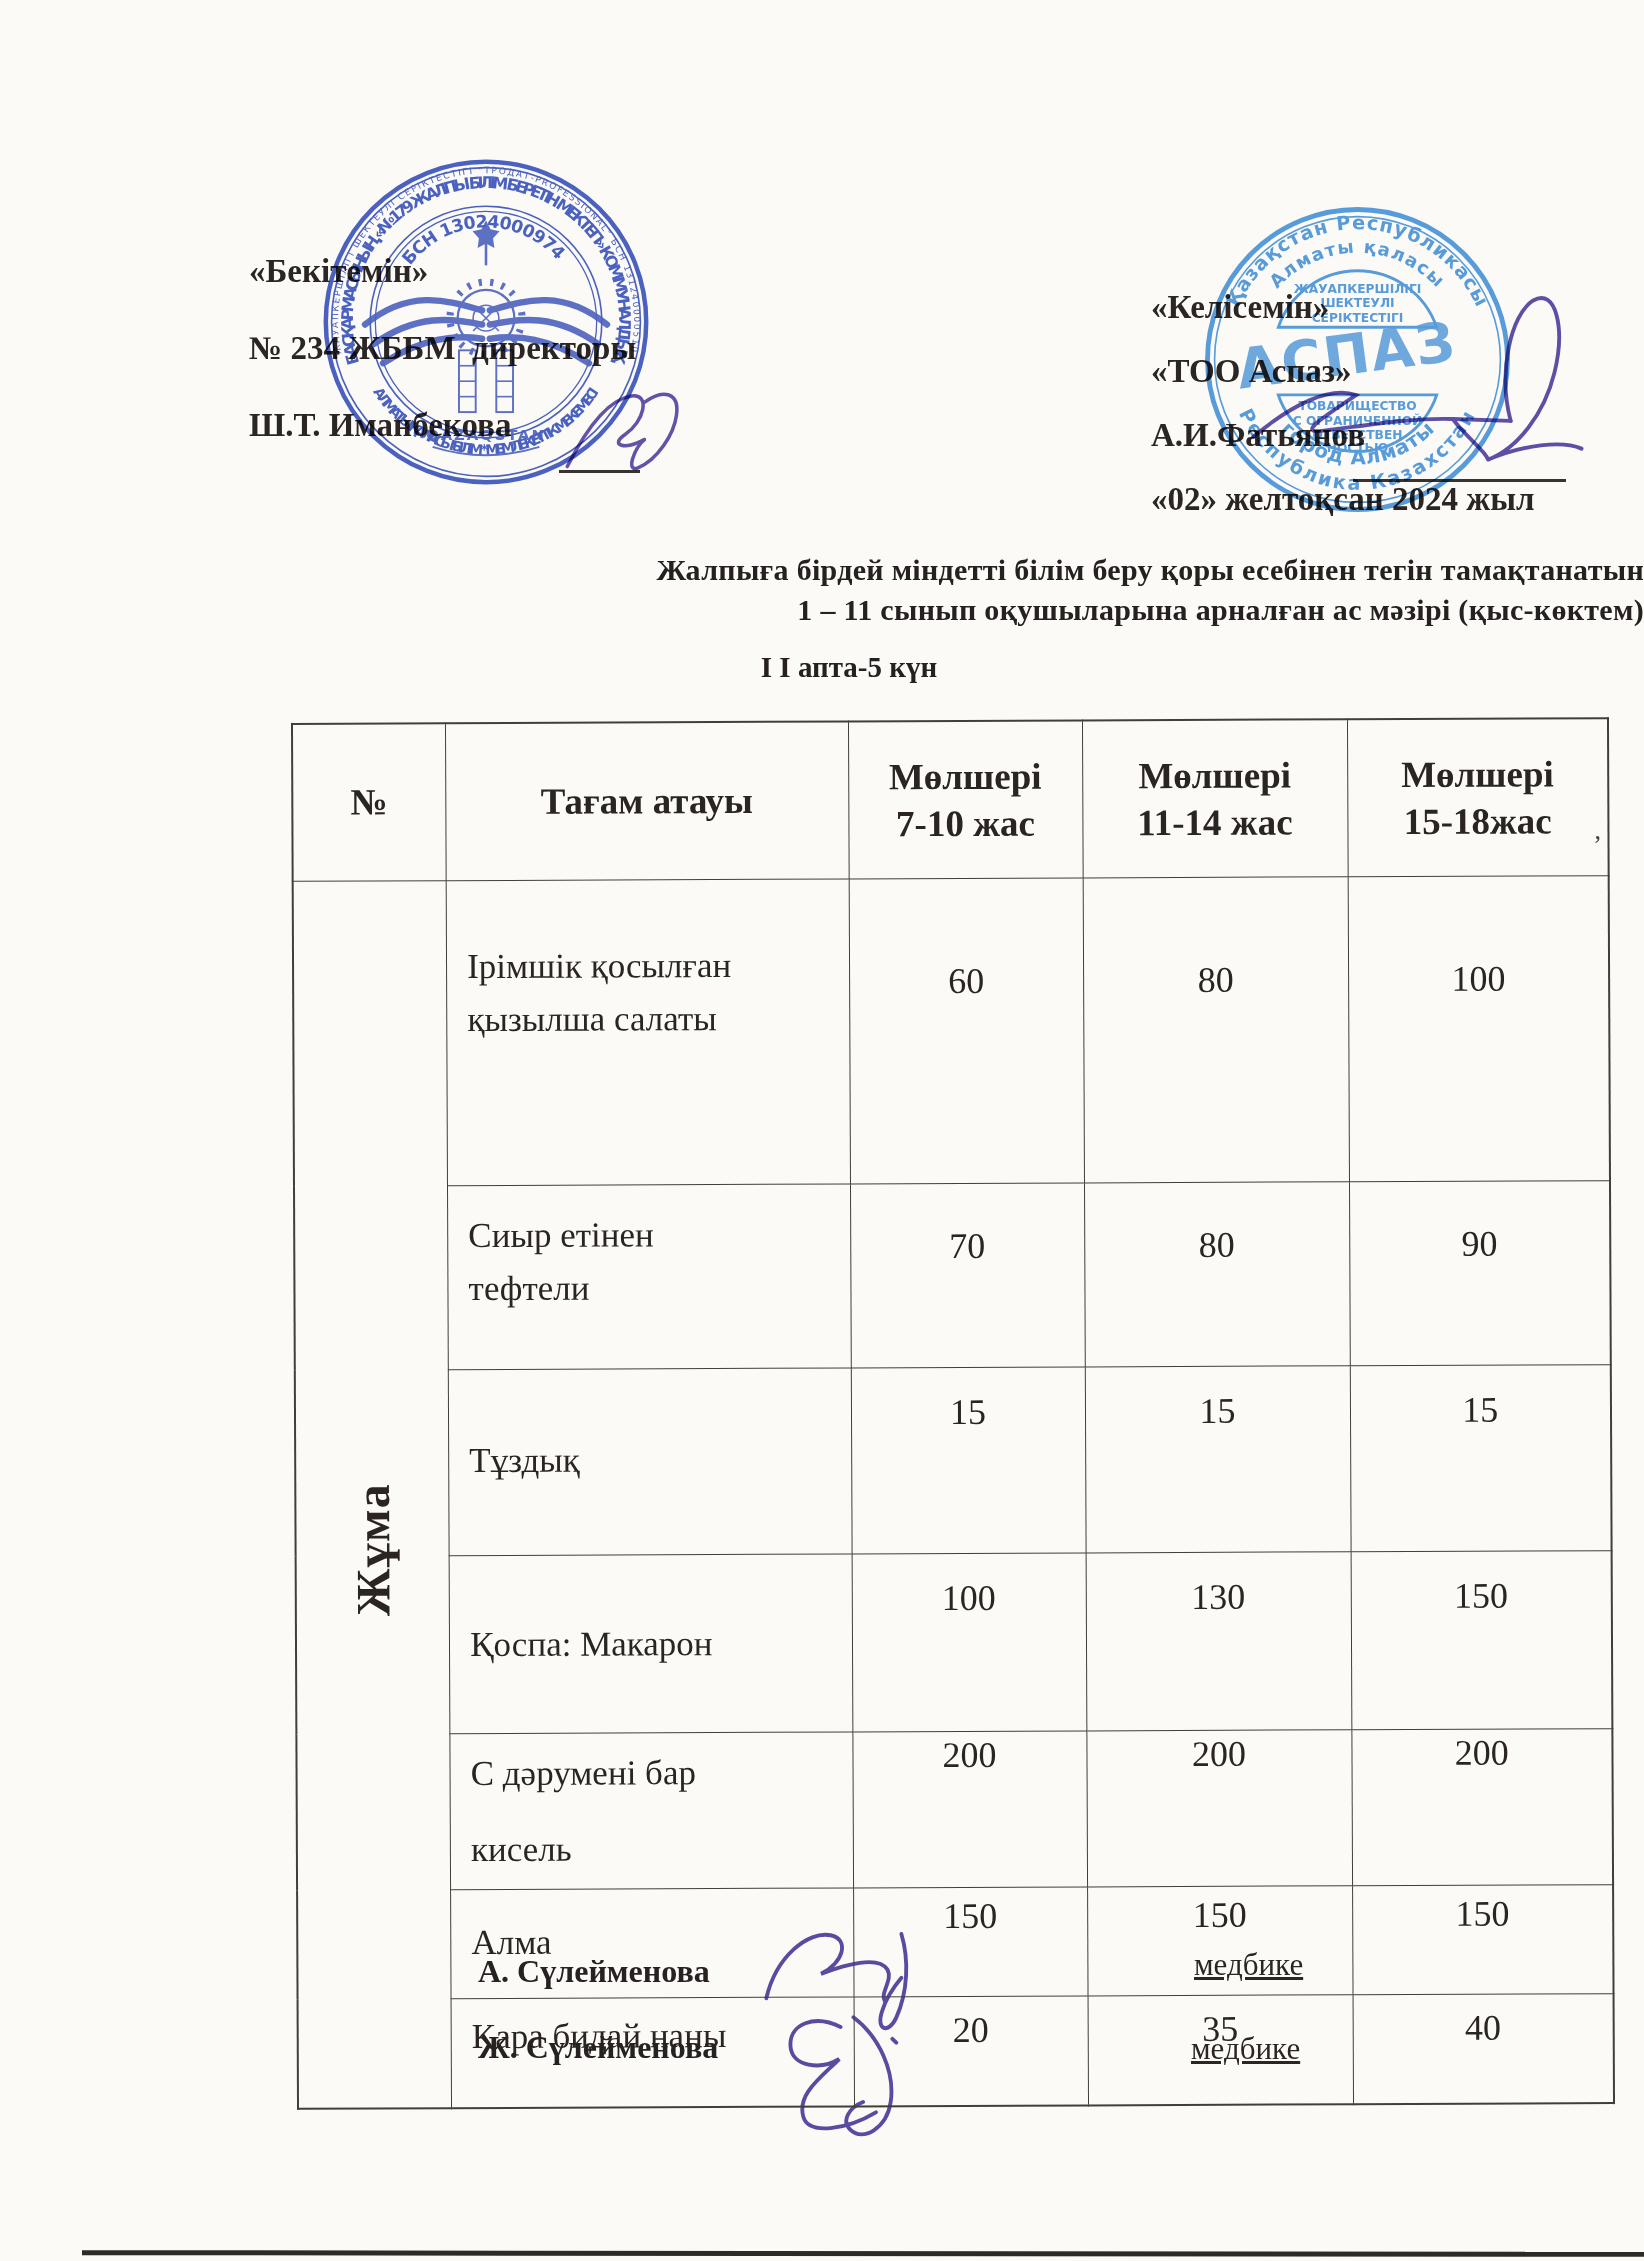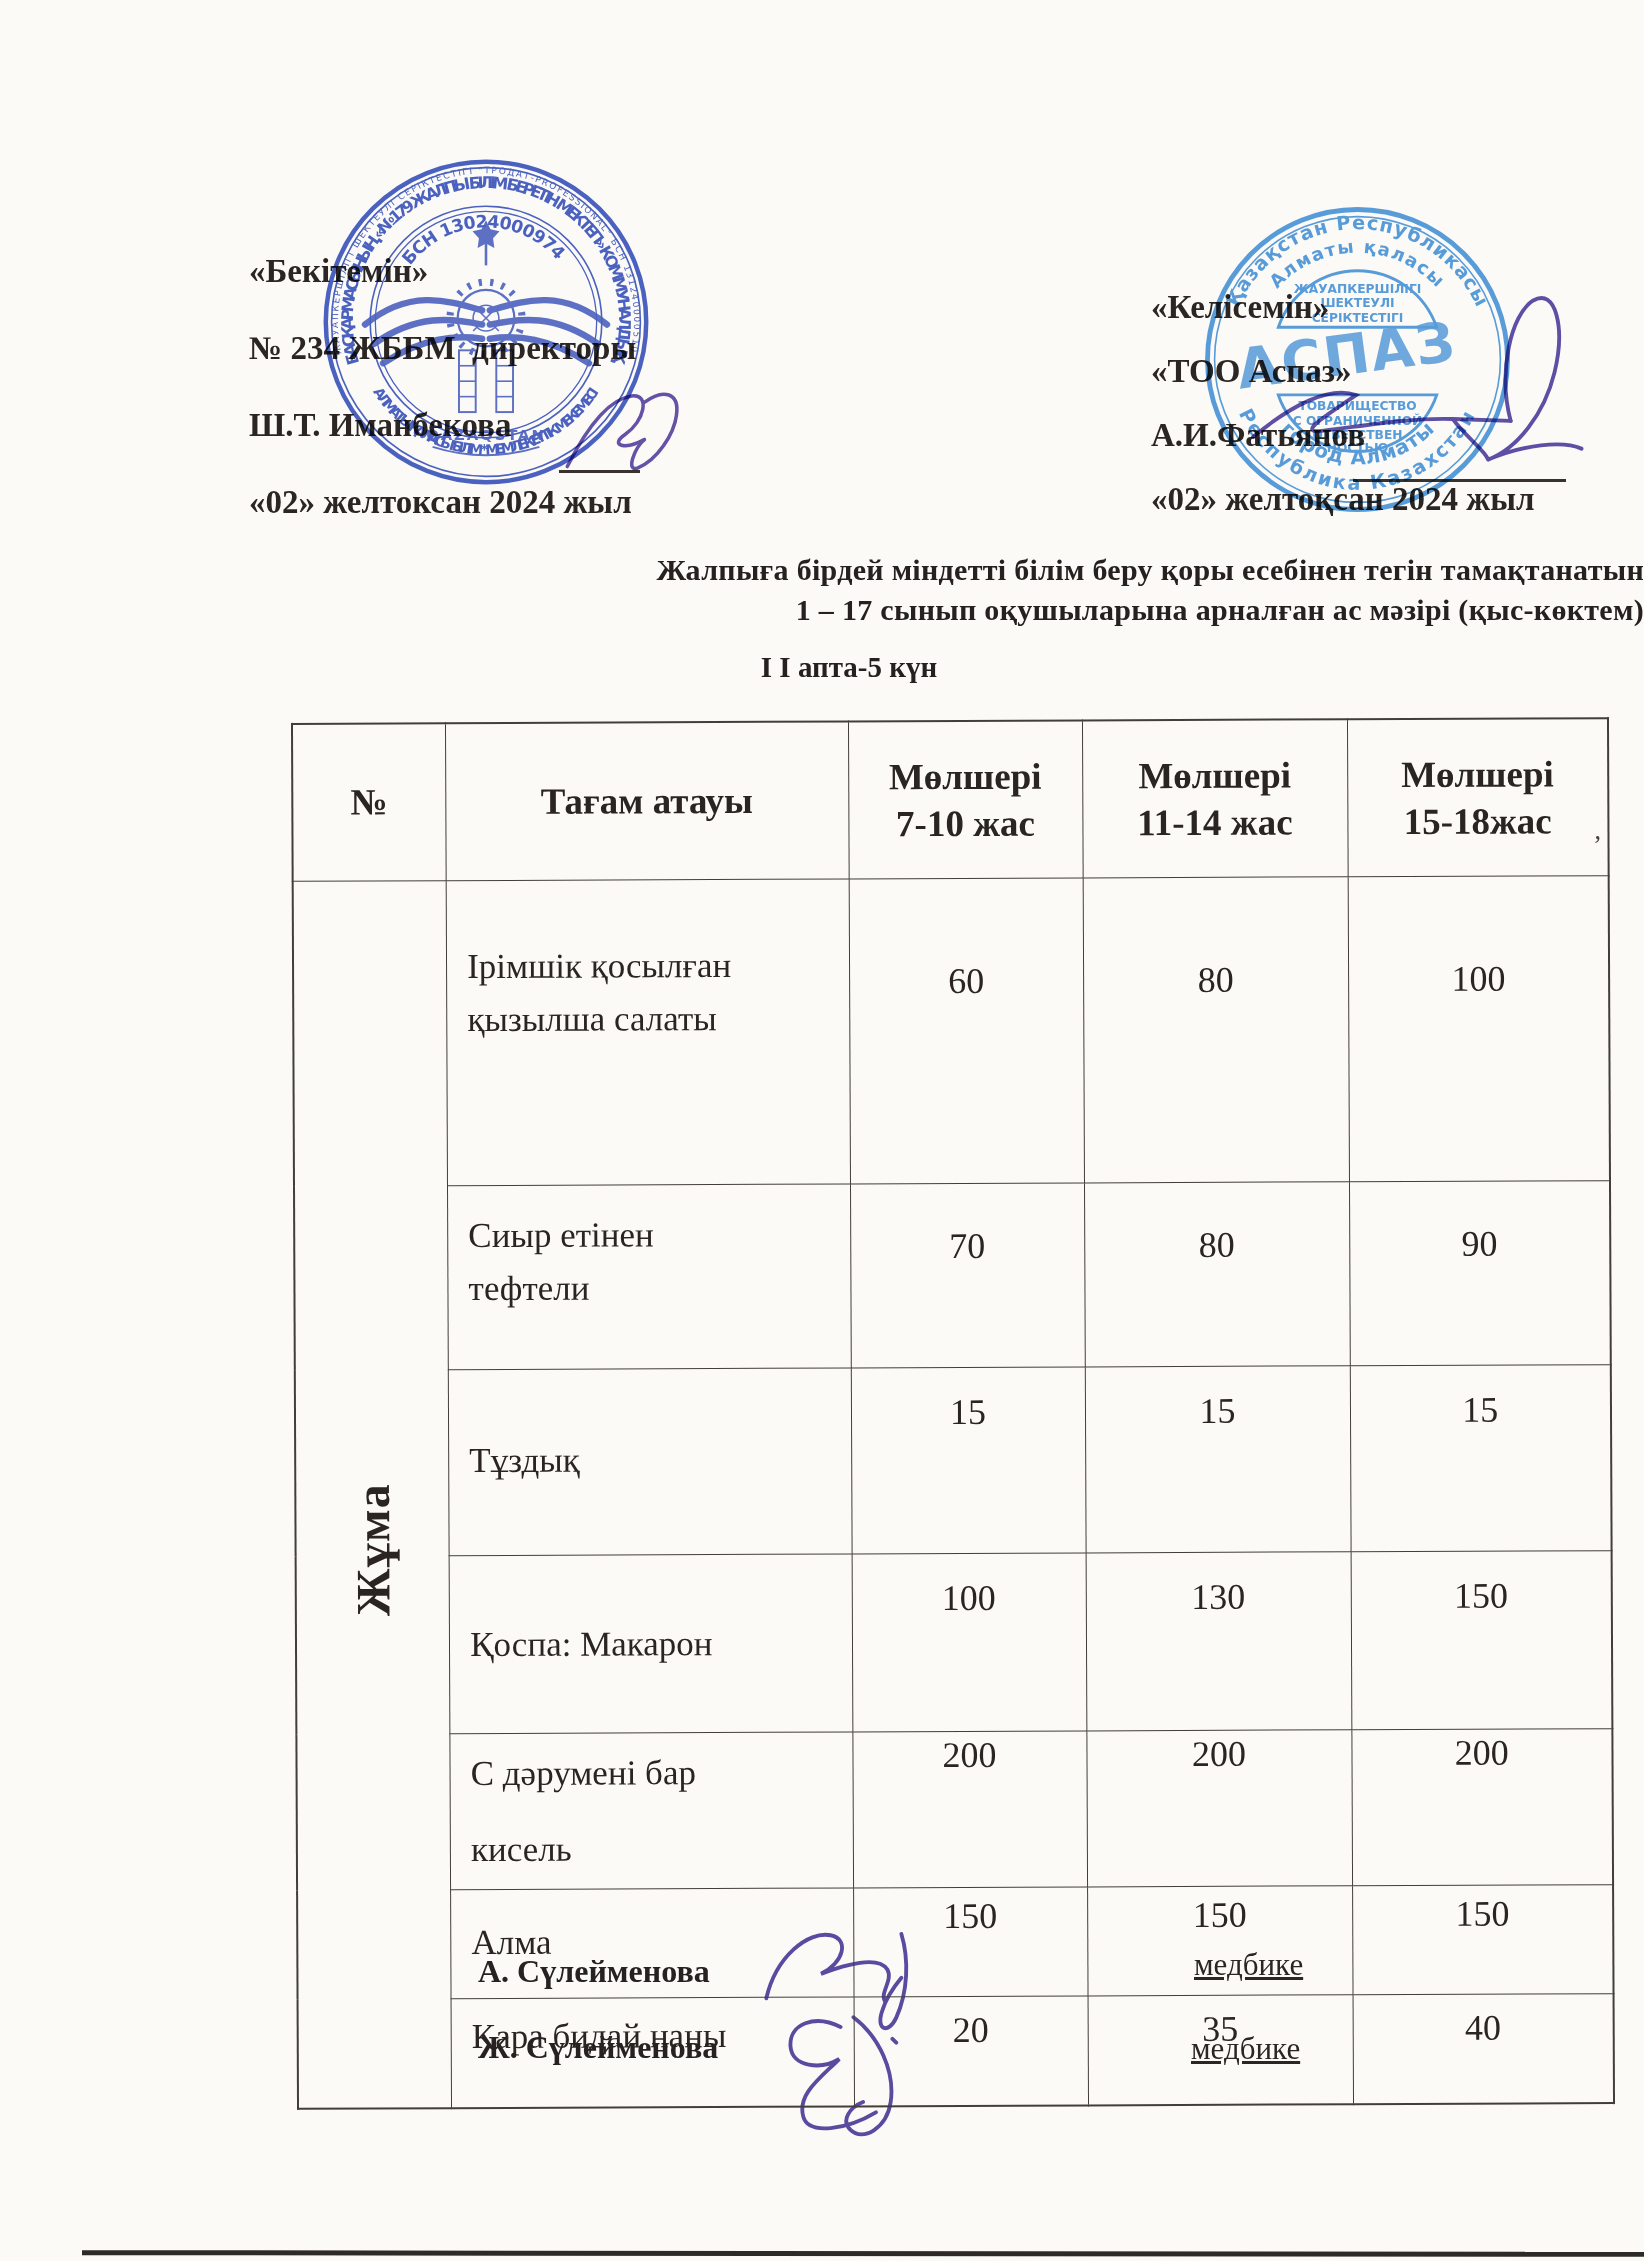--- a/index.html
+++ b/index.html
@@ -75,21 +75,20 @@
 </style>
 </head>
 <body>
 
 <div class="page">
 
   <div class="approval approval-left">
     <div class="line">«Бекітемін»</div>
     <div class="line">№ 234 ЖББМ  директоры</div>
     <div class="line">Ш.Т. Иманбекова</div>
-    <div class="line">«02» желтоксан 2024 жыл</div>
   </div>
   <div class="uline uline-left"></div>
 
   <div class="approval approval-right">
     <div class="line">«Келісемін»</div>
     <div class="line">«ТОО Аспаз»</div>
     <div class="line">А.И.Фатьянов</div>
     <div class="line">«02» желтоқсан 2024 жыл</div>
   </div>
   <div class="uline uline-right"></div>
@@ -195,21 +194,21 @@
     <path d="M 30 140 C 45 75 95 35 130 42 C 160 48 150 85 115 102 C 160 85 205 75 218 95 C 228 112 205 132 215 145"></path>
     <path d="M 240 40 C 252 80 250 130 232 170 C 220 196 200 190 210 160 C 216 140 230 120 240 108"></path>
     <path d="M 226 203 l 6 6"></path>
   </svg>
   <svg class="ink ink-esdavletova" width="206" height="167" viewBox="0 0 320 260" fill="none" stroke="#5143a0" stroke-width="6" stroke-linecap="round">
     <path d="M 150 45 C 110 25 70 40 72 75 C 74 108 120 112 148 95 C 118 125 82 150 92 185 C 100 214 160 205 205 178"></path>
     <path d="M 170 30 C 210 60 235 115 228 162 C 222 202 185 225 165 205 C 150 190 165 170 185 162"></path>
   </svg>
 
   <div class="title-line title-1">Жалпыға бірдей міндетті білім беру қоры есебінен тегін тамақтанатын</div>
-  <div class="title-line title-2">1 – 17 сынып оқушыларына арналған ас мәзірі (қыс-көктем)</div>
+  <div class="title-line title-2">1 – 11 сынып оқушыларына арналған ас мәзірі (қыс-көктем)</div>
   <div class="subtitle">I I апта-5 күн</div>
 
   <table class="menu">
     <colgroup>
       <col style="width:153px">
         <col style="width:403px">
         <col style="width:234px">
         <col style="width:265px">
         <col style="width:261px">
     </colgroup>

